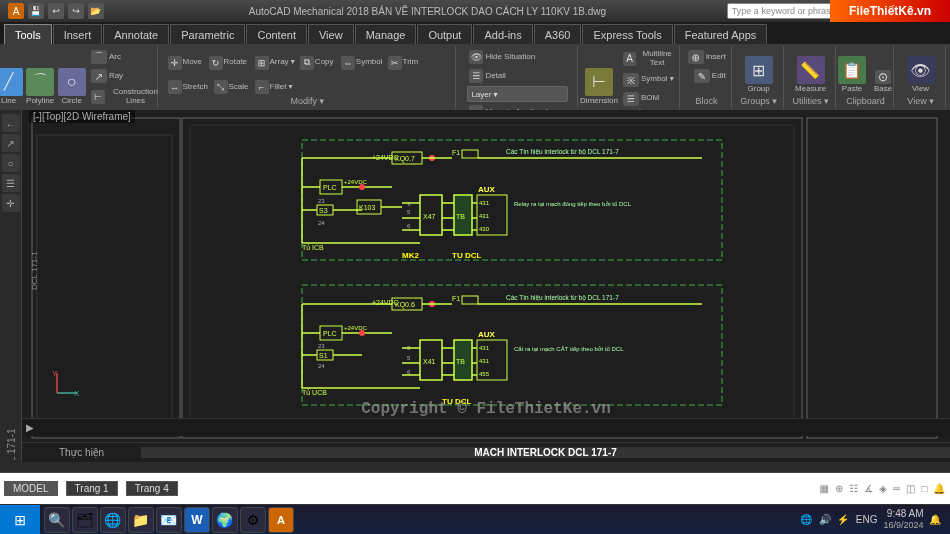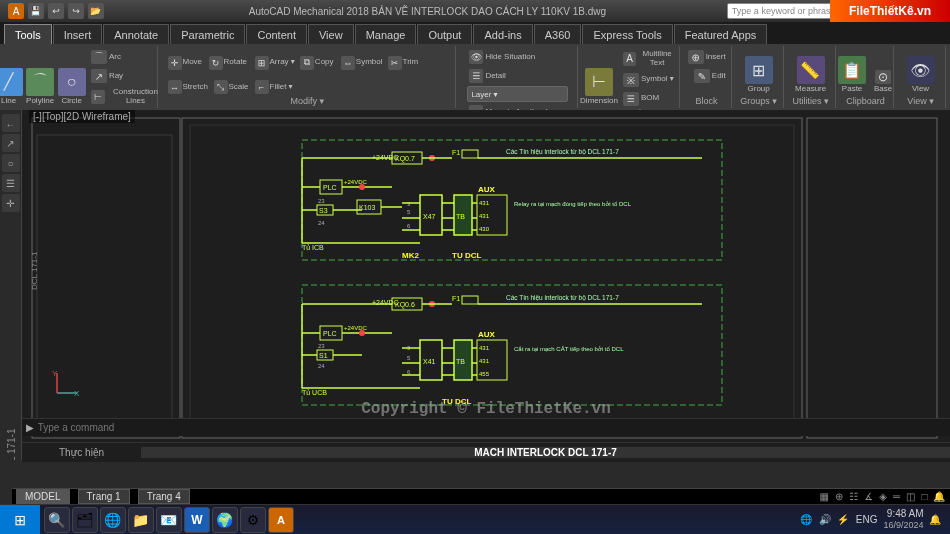--- a/index.html
+++ b/index.html
@@ -166,24 +166,24 @@
     
     #cad-svg {
       width: 100%;
       height: 100%;
     }
 
     
     #status-bar {
       position: absolute;
       bottom: 0;
-      left: 12px;
+      left: 0;
       right: 0;
-      height: 16px;
-      background: #000000;
+      height: 32px;
+      background: #ffffff;
       border-top: 1px solid #444;
       display: flex;
       align-items: center;
       padding: 0 4px;
       gap: 8px;
       font-size: 10px;
       color: #aaa;
     }
     .status-tab {
       padding: 1px 8px;
@@ -754,21 +754,20 @@
         <text x="20" y="338" fill="#aaa" font-size="7" font-family="Arial">Trang 3</text>
         <text x="710" y="338" fill="#aaa" font-size="7" font-family="Arial">Trang 4</text>
       </svg>
 
       
       <div id="watermark">Copyright © FileThietKe.vn</div>
     </div>
 
     <div id="command-bar">
       <span style="color:#aaa;font-size:10px;margin-right:4px;">▶</span>
-      <input id="command-input" type="text" placeholder="Type a command" style="">
     </div>
   </div>
 
   <div id="bottom-info-bar">
     <div class="info-section" style="max-width:120px;">
       <span>Thực hiện</span>
     </div>
     <div class="info-section highlight">
       <span>MACH INTERLOCK DCL 171-7</span>
     </div>

